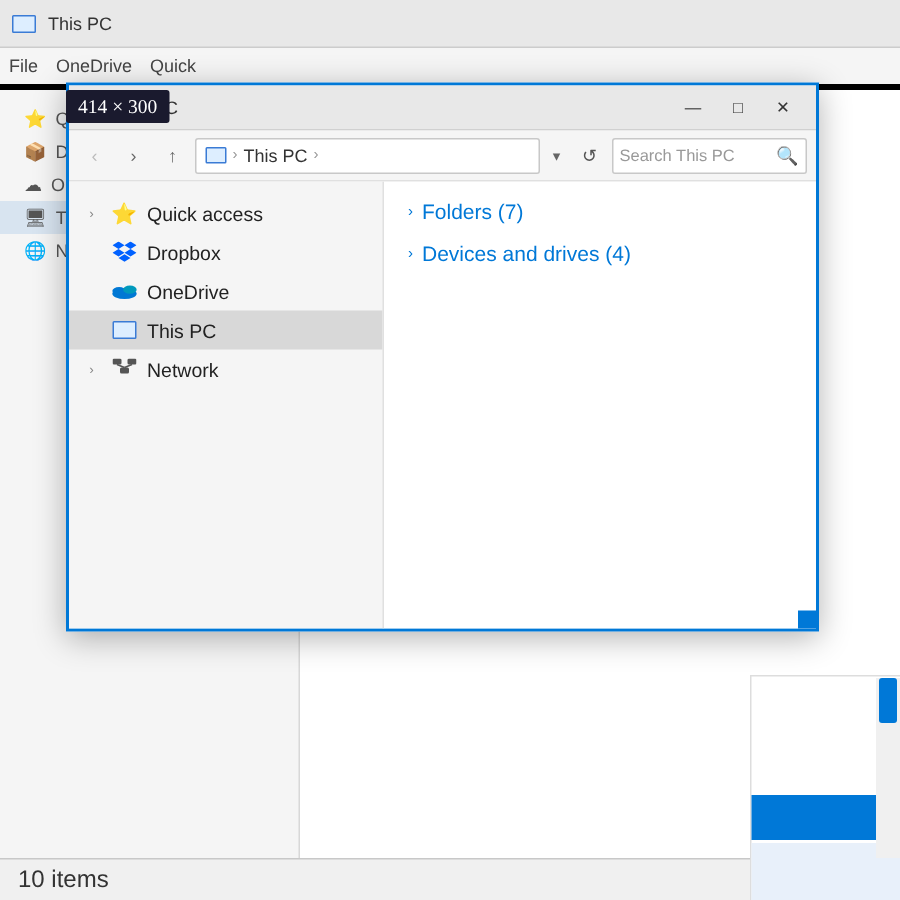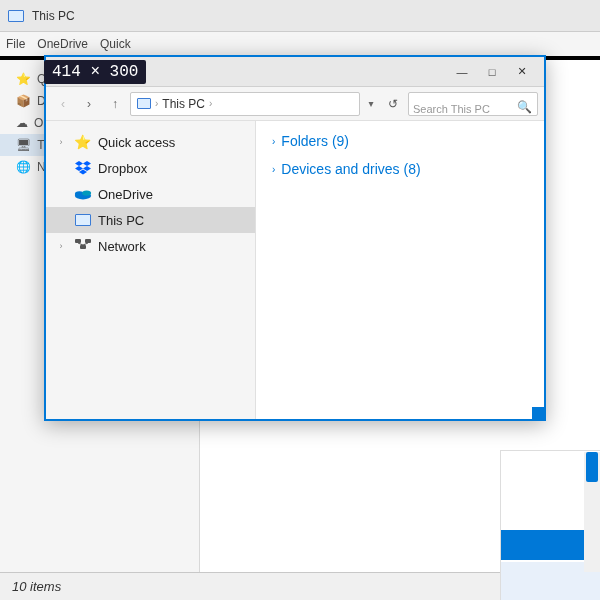--- a/index.html
+++ b/index.html
@@ -91,25 +91,25 @@
       background: #fff;
     }
 
     
     .dimension-tooltip {
       position: absolute;
       top: 60px;
       left: 44px;
       background: #1a1a2e;
       color: #fff;
-      font-size: 16px;
+      font-size: 13px;
       padding: 3px 8px;
       border-radius: 2px;
       z-index: 100;
-      font-family: Liberation Mono, monospace;
+      font-family: Liberation Serif, serif;
     }
 
     
     .main-window {
       position: absolute;
       top: 55px;
       left: 44px;
       width: 502px;
       height: 366px;
       background: #fff;
@@ -252,21 +252,21 @@
       border-radius: 2px;
     }
 
     .search-bar {
       width: 130px;
       height: 24px;
       background: #fff;
       border: 1px solid #c8c8c8;
       border-radius: 2px;
       display: flex;
-      align-items: flex-end;
+      align-items: center;
       padding: 0 4px;
       gap: 20px;
     }
 
     .search-text {
       flex: 1;
       font-size: 11px;
       color: #999;
     }
 
@@ -425,23 +425,22 @@
       height: 28px;
       background: #f0f0f0;
       border-top: 1px solid #c8c8c8;
       display: flex;
       align-items: center;
       padding: 0 12px;
       z-index: 5;
     }
 
     .status-text {
-      font-size: 13px;
+      font-size: 16px;
       color: #333;
-      font-style: italic;
     }
 
     
     .scrollbar-area {
       position: absolute;
       bottom: 28px;
       right: 0;
       width: 16px;
       height: 120px;
       background: #f0f0f0;
@@ -609,26 +608,26 @@
         </div>
         <span>Network</span>
       </div>
 
     </div>
 
     <div class="right-panel">
 
       <div class="section-item">
         <span class="section-chevron">›</span>
-        <span class="section-label">Folders (9)</span>
+        <span class="section-label">Folders (7)</span>
       </div>
 
       <div class="section-item">
         <span class="section-chevron">›</span>
-        <span class="section-label">Devices and drives (8)</span>
+        <span class="section-label">Devices and drives (4)</span>
       </div>
 
     </div>
   </div>
 
   <div class="resize-handle"></div>
 
 </div>
 
 <div class="bottom-area">

